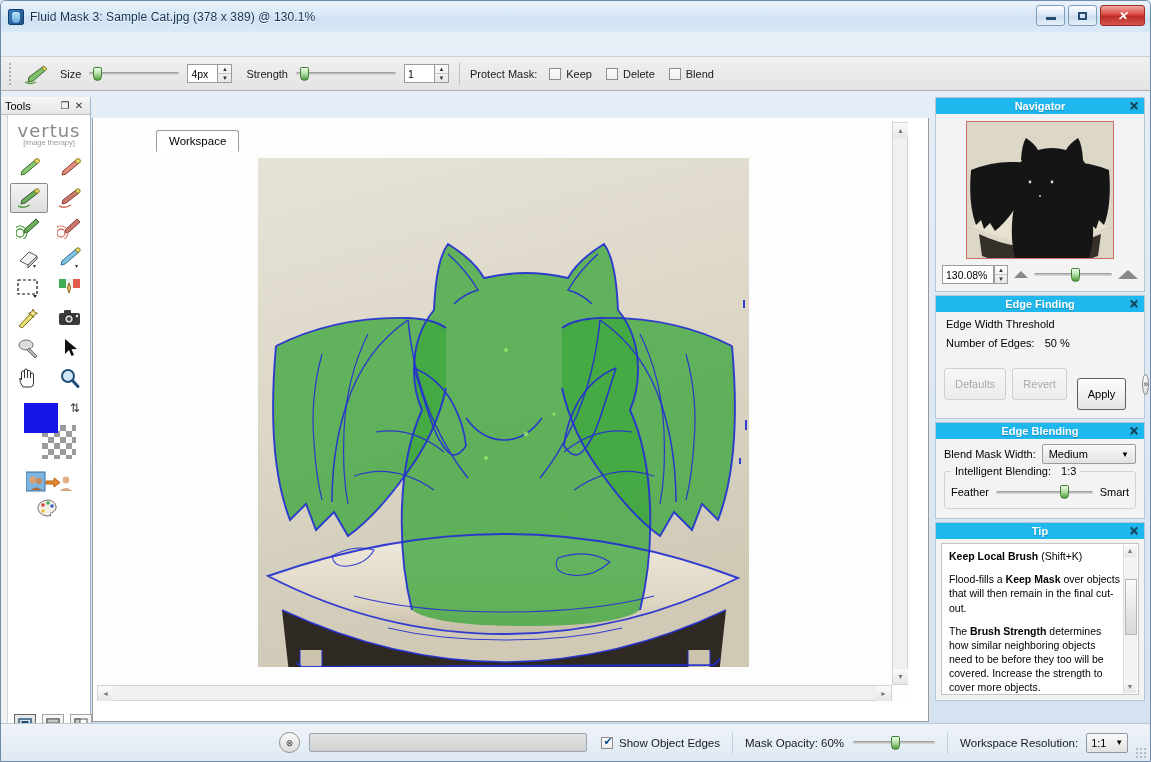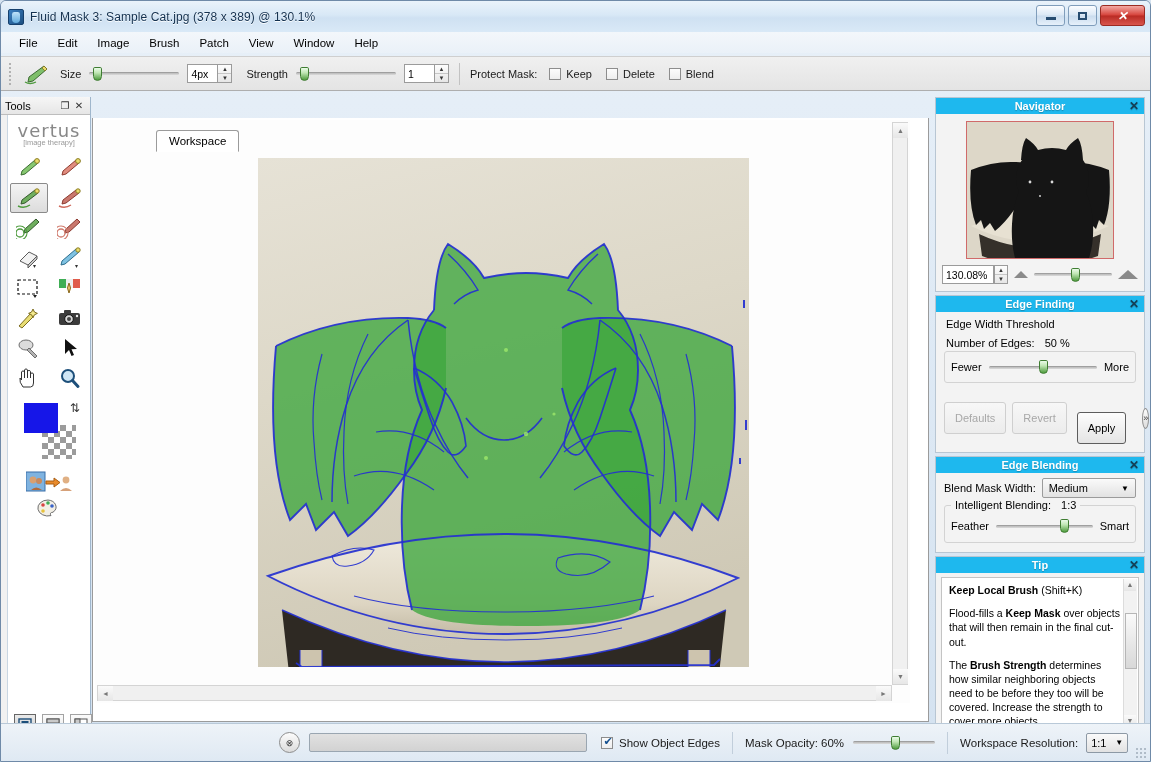--- a/index.html
+++ b/index.html
@@ -283,30 +283,20 @@
         </div>
       <div class="wbtn wbtn-max">
           <i class="gl"></i>
         </div>
       <div class="wbtn wbtn-close">
         <i class="gl">✕</i>
       </div>
     </div>
   </div>
 
-  <div id="menubar">
-    <div class="menu-item">File</div>
-    <div class="menu-item">Edit</div>
-    <div class="menu-item">Image</div>
-    <div class="menu-item">Brush</div>
-    <div class="menu-item">Patch</div>
-    <div class="menu-item">View</div>
-    <div class="menu-item">Window</div>
-    <div class="menu-item">Help</div>
-  </div>
 
   <div id="toolbar">
     <div class="grip"></div>
 
     <div class="tb-brush-ico">
       <svg width="28" height="22" viewBox="0 0 28 22">
         <path d="M22 3 L25 6 L11 18 L6 19 L7 14 Z" fill="#7fbf6a" stroke="#3c6b33" stroke-width="1"></path>
         <path d="M22 3 L25 6 L23 8 L20 5 Z" fill="#e8d96a" stroke="#7a6f20" stroke-width=".8"></path>
         <path d="M3 19 q5 3 11 0" fill="none" stroke="#4f9b3f" stroke-width="1.3"></path>
       </svg>
@@ -684,30 +674,20 @@
         <span>Edge Finding</span>
         <span class="x">✕</span>
       </div>
       <div class="pbody" style="padding:4px 8px 8px 8px;">
         <div style="font-size:11px; margin:2px 0 2px 2px;">Edge Width Threshold</div>
 
         <div style="margin-top:7px; display:flex; gap:10px; font-size:11px; padding-left:2px;">
           <span>Number of Edges:</span>
           <span>50 %</span>
         </div>
-        <div class="grp" style="margin-top:2px; padding:7px 6px;">
-          <div style="display:flex; align-items:center; gap:7px;">
-            <span style="font-size:11px;">Fewer</span>
-            <div class="slider" style="flex:1;">
-              <div class="track"></div>
-              <div class="thumb" style="left:47%;"></div>
-            </div>
-            <span style="font-size:11px;">More</span>
-          </div>
-        </div>
 
         <div class="btnrow">
           <div class="pbtn dis">Defaults</div>
           <div class="pbtn dis">Revert</div>
           <div class="pbtn strong" style="margin-left:4px;">Apply</div>
           <div style="width:1px; height:18px; background:#cfcfcf; margin:0 2px;"></div>
           <div class="circbtn">»</div>
         </div>
       </div>
     </div>

